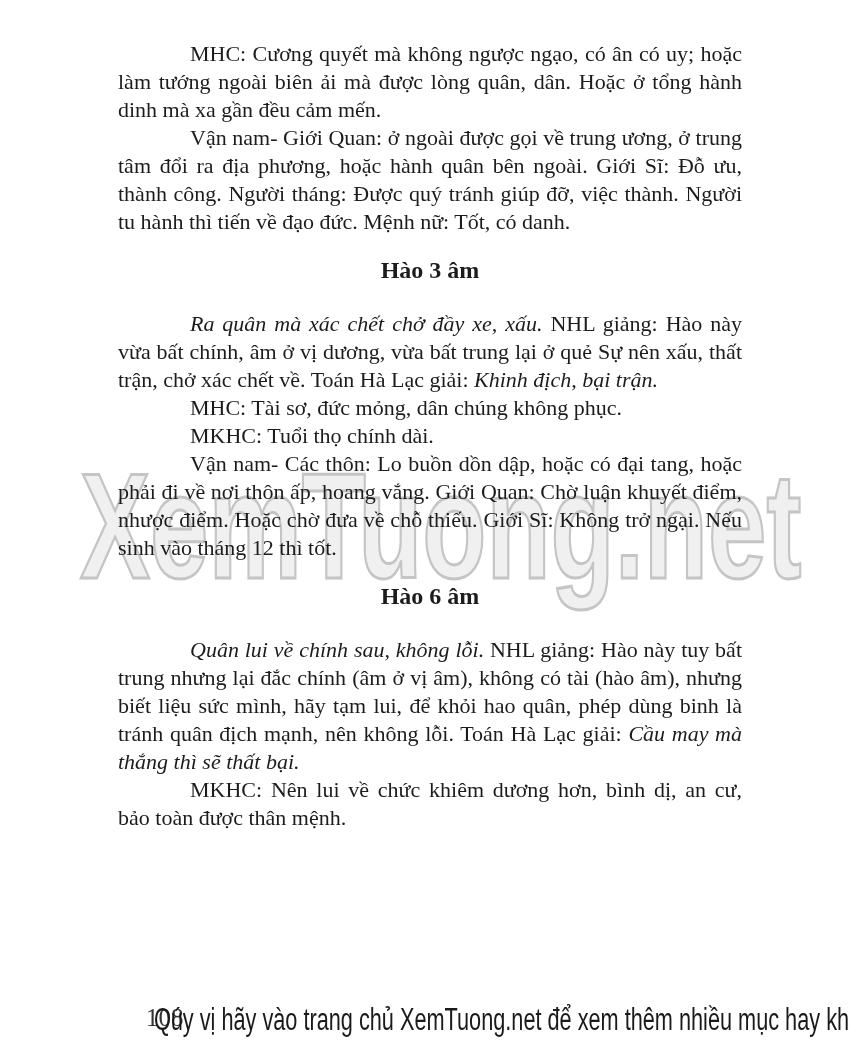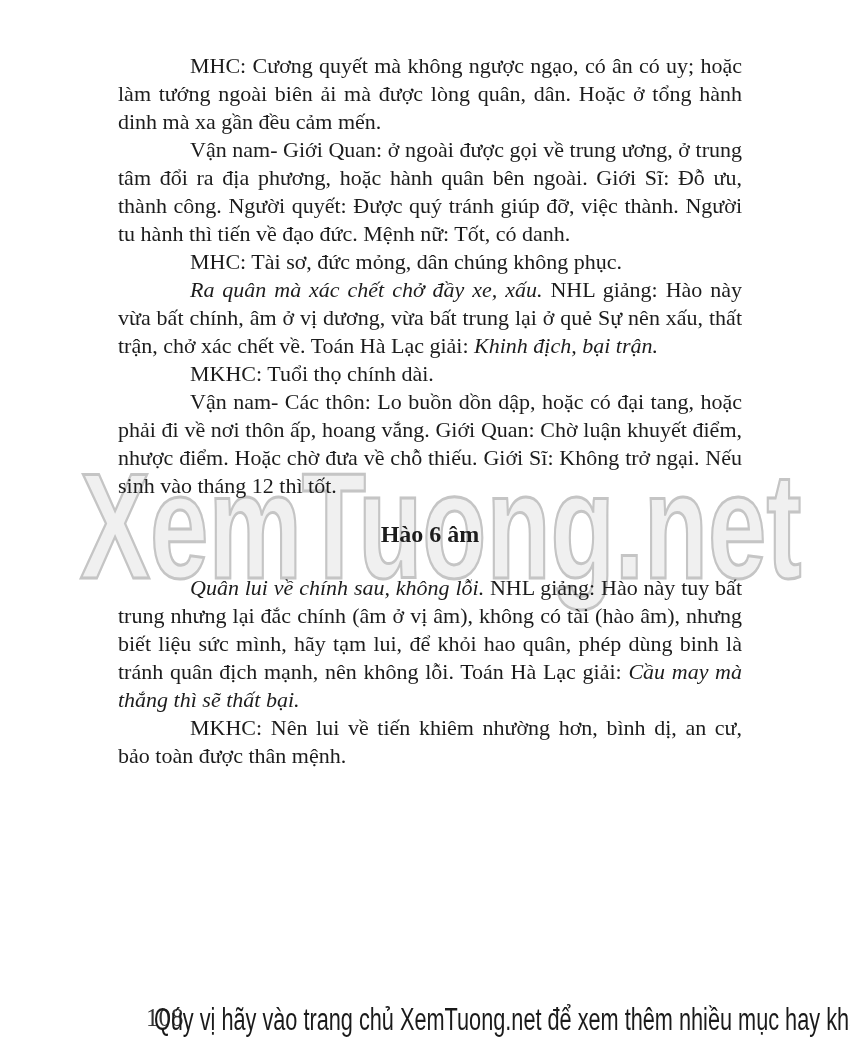--- a/index.html
+++ b/index.html
@@ -25,21 +25,21 @@
     transform: scaleX(0.70);
     transform-origin: left top;
     color: #f0f0f0;
     -webkit-text-stroke: 3px #c5c5c5;
     text-shadow: 0 0 1px #cccccc;
     z-index: 0;
     pointer-events: none;
   }
   .content {
     position: absolute;
-    left: 118px; top: 52px;
+    left: 118px; top: 40px;
     width: 624px;
     font-size: 22px;
     line-height: 28px;
     color: #1c1c1c;
     text-align: justify;
     z-index: 1;
   }
   .content p {
     margin: 0;
     text-indent: 72px;
@@ -79,28 +79,29 @@
   }
 </style>
 </head>
 <body>
 
 <div class="page">
   <div class="watermark" style="color: rgb(240, 240, 240); -webkit-text-stroke: 3px rgb(197, 197, 197);">XemTuong.net</div>
 
   <div class="content">
       <p><span>MHC: Cương quyết mà không ngược ngạo, có ân có uy; hoặc làm tướng ngoài biên ải mà được lòng quân, dân. Hoặc ở tổng hành dinh mà xa gần đều cảm mến.</span></p>
-      <p><span>Vận nam- </span><span class="b">Giới Quan</span><span>: ở ngoài được gọi về trung ương, ở trung tâm đổi ra địa phương, hoặc hành quân bên ngoài. </span><span class="b">Giới Sĩ</span><span>: Đỗ ưu, thành công. </span><span class="b">Người quyết</span><span>: Được quý tránh giúp đỡ, việc thành. Người tu hành thì tiến về đạo đức. Mệnh nữ: Tốt, có danh.</span></p>
+      <p><span>Vận nam- </span><span class="b">Giới Quan</span><span>: ở ngoài được gọi về trung ương, ở trung tâm đổi ra địa phương, hoặc hành quân bên ngoài. </span><span class="b">Giới Sĩ</span><span>: Đỗ ưu, thành công. </span><span class="b">Người tháng</span><span>: Được quý tránh giúp đỡ, việc thành. Người tu hành thì tiến về đạo đức. Mệnh nữ: Tốt, có danh.</span></p>
+      <div class="heading">Hào 3 âm</div>
+      <p><span class="i">Ra quân mà xác chết chở đầy xe, xấu.</span><span> NHL giảng: Hào này vừa bất chính, âm ở vị dương, vừa bất trung lại ở quẻ Sự nên xấu, thất trận, chở xác chết về. </span><span class="b">Toán Hà Lạc giải</span><span>: </span><span class="i">Khinh địch, bại trận.</span></p>
       <p><span>MHC: Tài sơ, đức mỏng, dân chúng không phục.</span></p>
-      <p><span class="i">Ra quân mà xác chết chở đầy xe, xấu.</span><span> NHL giảng: Hào này vừa bất chính, âm ở vị dương, vừa bất trung lại ở quẻ Sự nên xấu, thất trận, chở xác chết về. </span><span class="b">Toán Hà Lạc giải</span><span>: </span><span class="i">Khinh địch, bại trận.</span></p>
       <p><span>MKHC: Tuổi thọ chính dài.</span></p>
       <p><span>Vận nam- </span><span class="b">Các thôn</span><span>: Lo buồn dồn dập, hoặc có đại tang, hoặc phải đi về nơi thôn ấp, hoang vắng. </span><span class="b">Giới Quan</span><span>: Chờ luận khuyết điểm, nhược điểm. Hoặc chờ đưa về chỗ thiếu. </span><span class="b">Giới Sĩ</span><span>: Không trở ngại. Nếu sinh vào tháng 12 thì tốt.</span></p>
       <div class="heading">Hào 6 âm</div>
       <p><span class="i">Quân lui về chính sau, không lỗi.</span><span> NHL giảng: Hào này tuy bất trung nhưng lại đắc chính (âm ở vị âm), không có tài (hào âm), nhưng biết liệu sức mình, hãy tạm lui, để khỏi hao quân, phép dùng binh là tránh quân địch mạnh, nên không lỗi. </span><span class="b">Toán Hà Lạc giải</span><span>: </span><span class="i">Cầu may mà thắng thì sẽ thất bại.</span></p>
-      <p><span>MKHC: Nên lui về tiến khiêm nhường hơn, bình dị, an cư, bảo toàn được thân mệnh.</span></p>
+      <p><span>MKHC: Nên lui về chức khiêm dương hơn, bình dị, an cư, bảo toàn được thân mệnh.</span></p>
     </div>
 
   <div class="pagenum">108</div>
 
   <div class="footer">
     <span class="footer-inner">Qúy vị hãy vào trang chủ XemTuong.net để xem thêm nhiều mục hay khác</span>
   </div>
 </div>
 
 </body></html>

